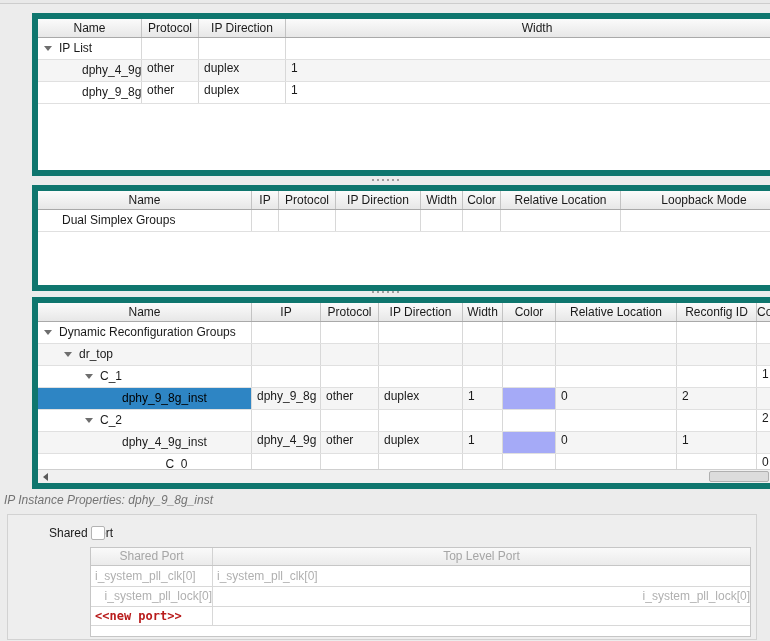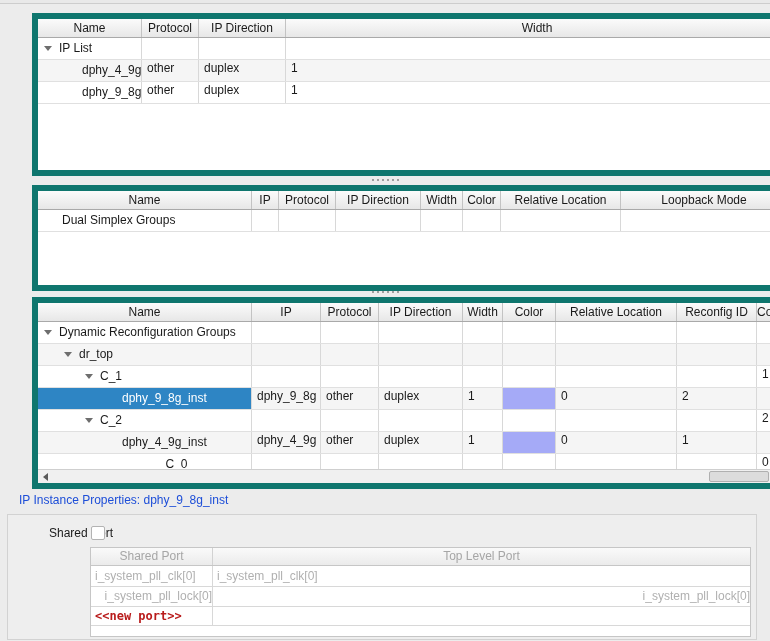--- a/index.html
+++ b/index.html
@@ -28,38 +28,38 @@
     white-space:nowrap; overflow:hidden; }
   .trow > div:last-child { border-right:none; }
   .namecell { display:flex; align-items:center; }
   .d0 { padding-left:24px !important; } .d0a { padding-left:6px !important; }
   .d1 { padding-left:44px !important; } .d1a { padding-left:26px !important; }
   .d2 { padding-left:64px !important;justify-content:center; } .d2a { padding-left:47px !important; }
   .d3 { padding-left:84px !important; }
   .tri { width:0; height:0; border-left:4px solid transparent;
     border-right:4px solid transparent; border-top:5px solid #6e6e6e;
     margin-right:7px; flex:0 0 auto; }
-  .sel { background:#2e85c4 !important; color:#ffffff; }
+  .sel { background:#2e85c4 !important; color:#000000; }
   .swatch { background:#a5aaf7 !important; }
 
   .splitter { position:absolute; display:flex; gap:3px; }
   .splitter i { width:2px; height:2px; background:#9e9e9e; display:block; }
 
   .hscroll { position:absolute; left:0; right:0; bottom:0; height:14px;
     background:#f0f0f0; border-top:1px solid #cfcfcf; }
   .sb-btn { position:absolute; top:0; width:15px; height:13px;
     display:flex; align-items:center; justify-content:center; }
   .sb-left { left:0; } .sb-right { right:0; }
   .arr-l { width:0;height:0;border-top:4px solid transparent;border-bottom:4px solid transparent;border-right:5px solid #5a5a5a; }
   .arr-r { width:0;height:0;border-top:4px solid transparent;border-bottom:4px solid transparent;border-left:5px solid #5a5a5a; }
   .sb-thumb { position:absolute; top:1px; height:11px; right:16px; width:60px;
     background:#dcdcdc; border:1px solid #b0b0b0; border-radius:2px; }
 
-  .props-label { position:absolute; left:19px; top:493px; height:15px;
-    line-height:15px; color:#1d4ed8; }
+  .props-label { position:absolute; left:4px; top:493px; height:15px;
+    line-height:15px; color:#737373;font-style:italic; }
 
   .panel { position:absolute; left:7px; top:514px; width:750px; height:126px;
     background:#eeeeee; border:1px solid #d2d2d2; }
   .shared-label { position:absolute; left:41px; top:11px; line-height:15px; }
   .checkbox { position:absolute; left:83px; top:11px; width:14px; height:14px;
     background:#ffffff; border:1px solid #b3b3b3; border-radius:2px; }
 
   .ports-tbl { position:absolute; left:82px; top:32px; width:661px; height:90px;
     background:#ffffff; border:1px solid #c6c6c6; }
   .ports-hdr { display:grid; grid-template-columns:122px 1fr; height:18px;

